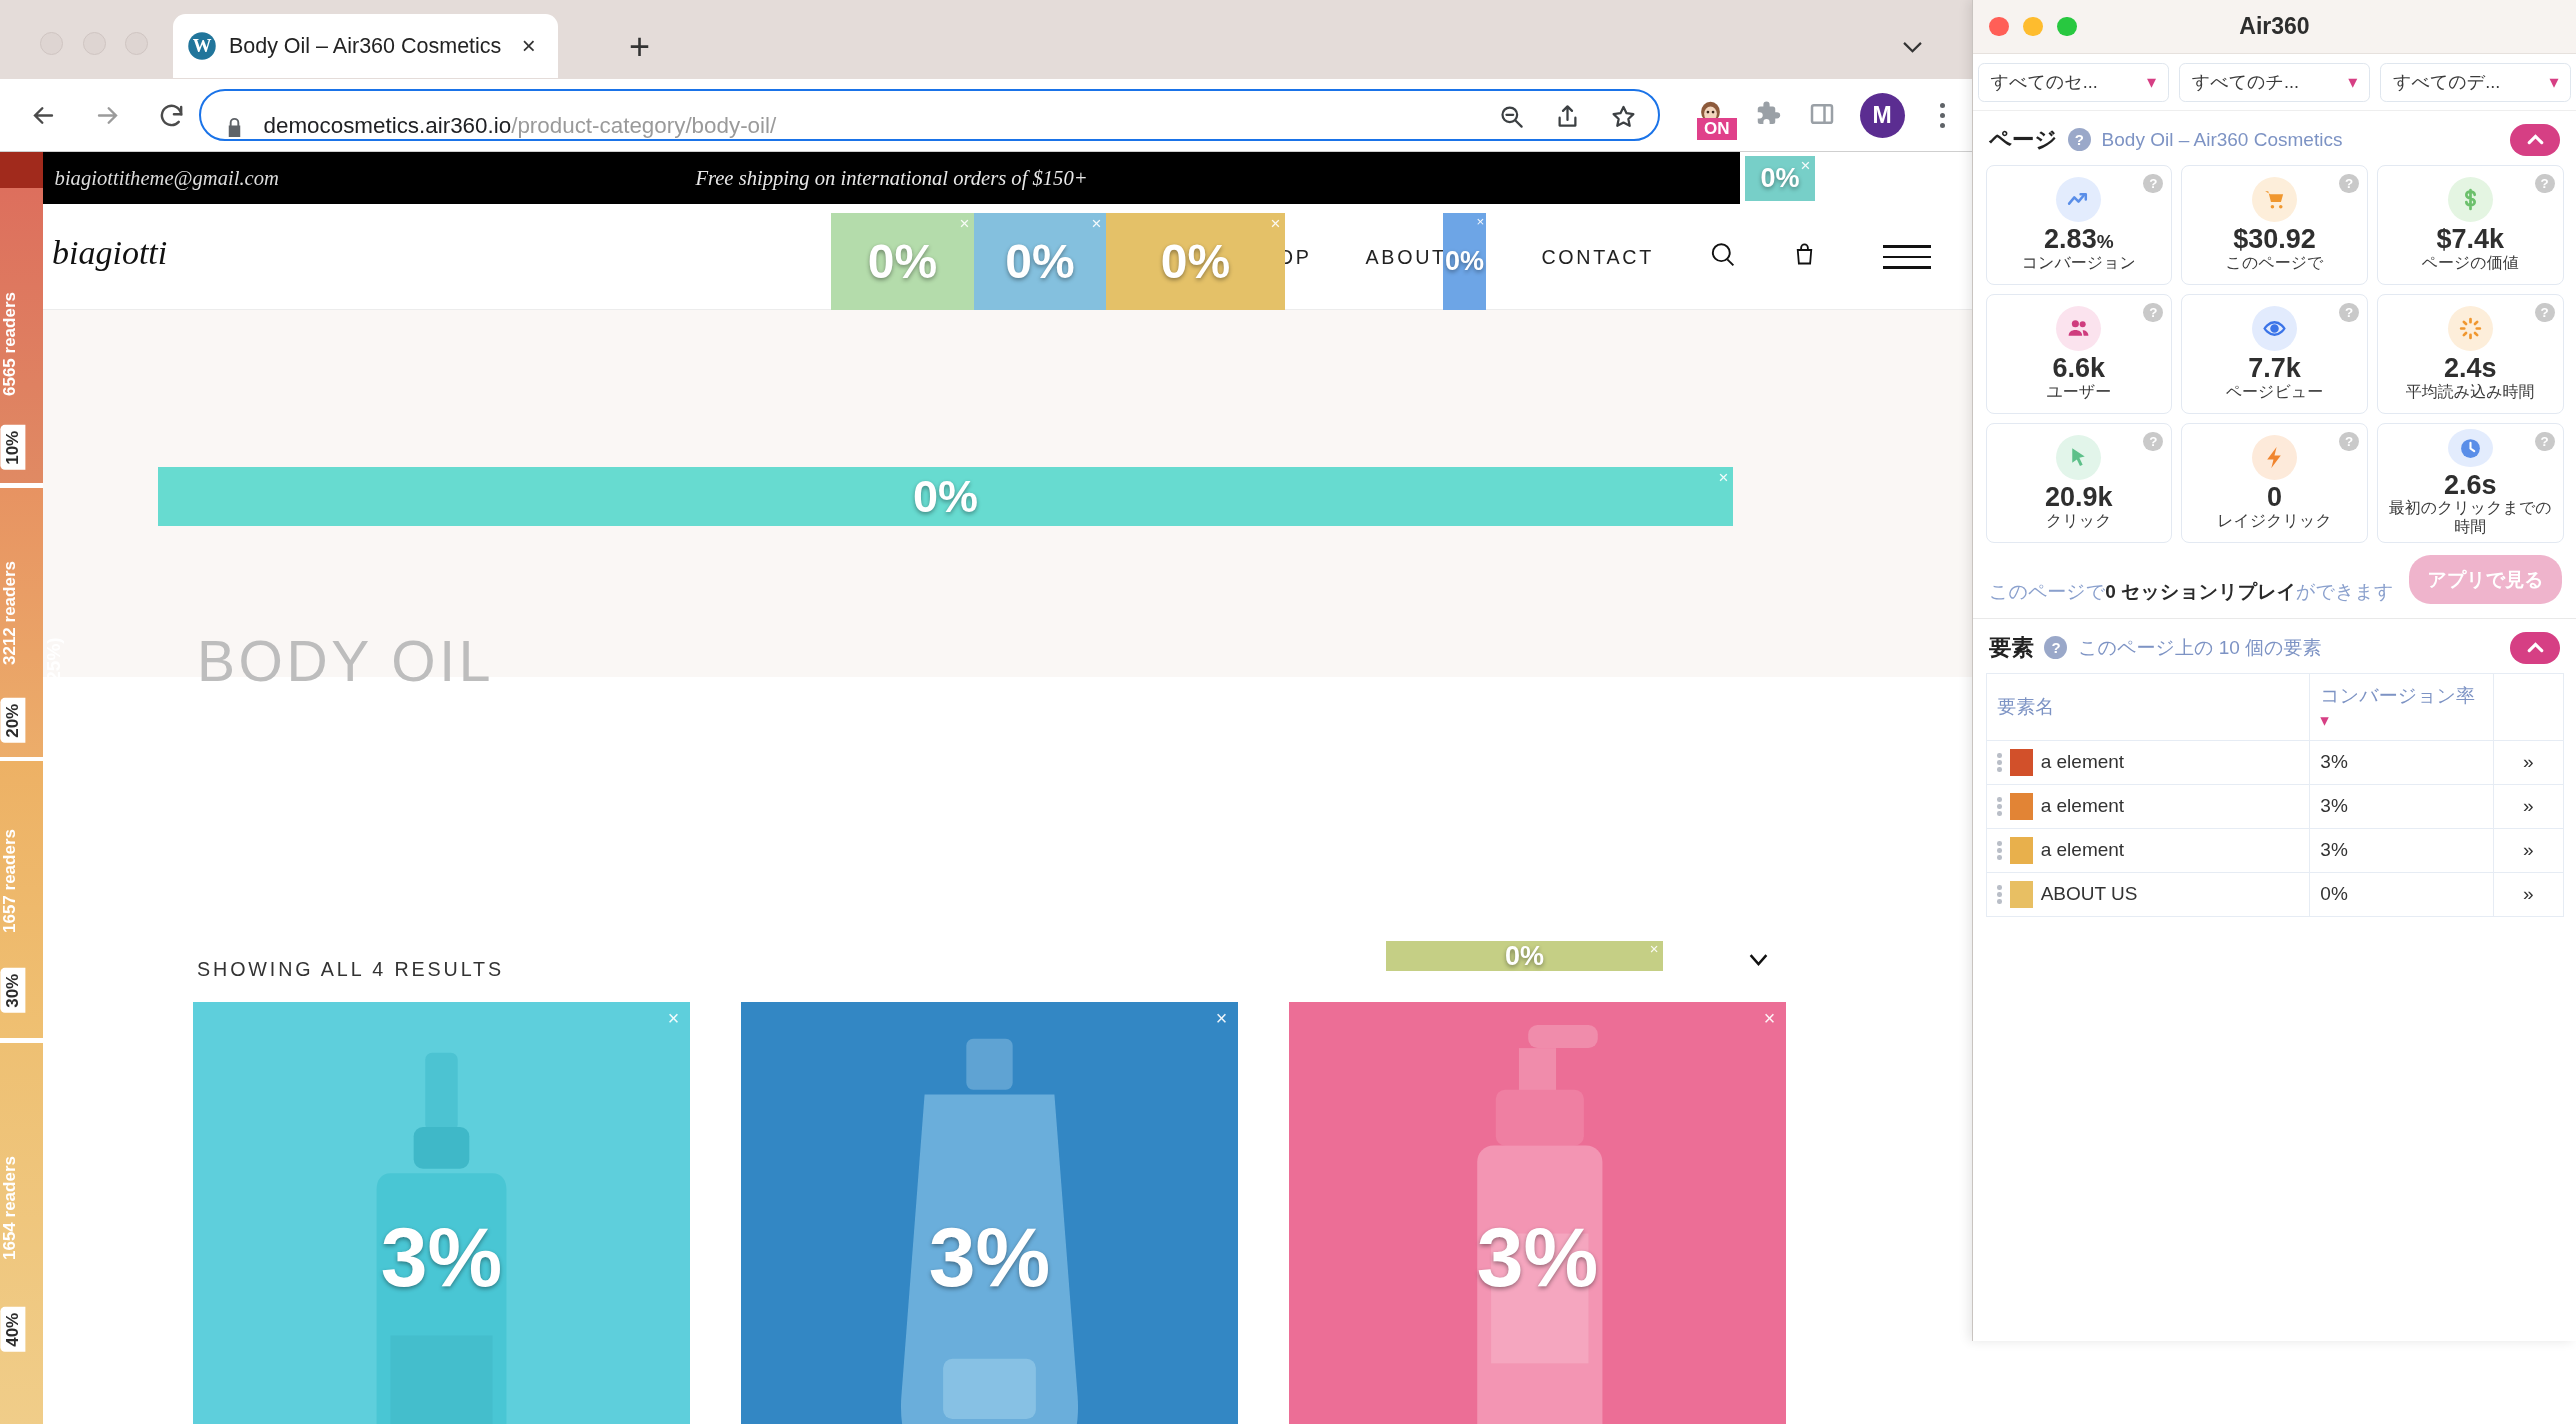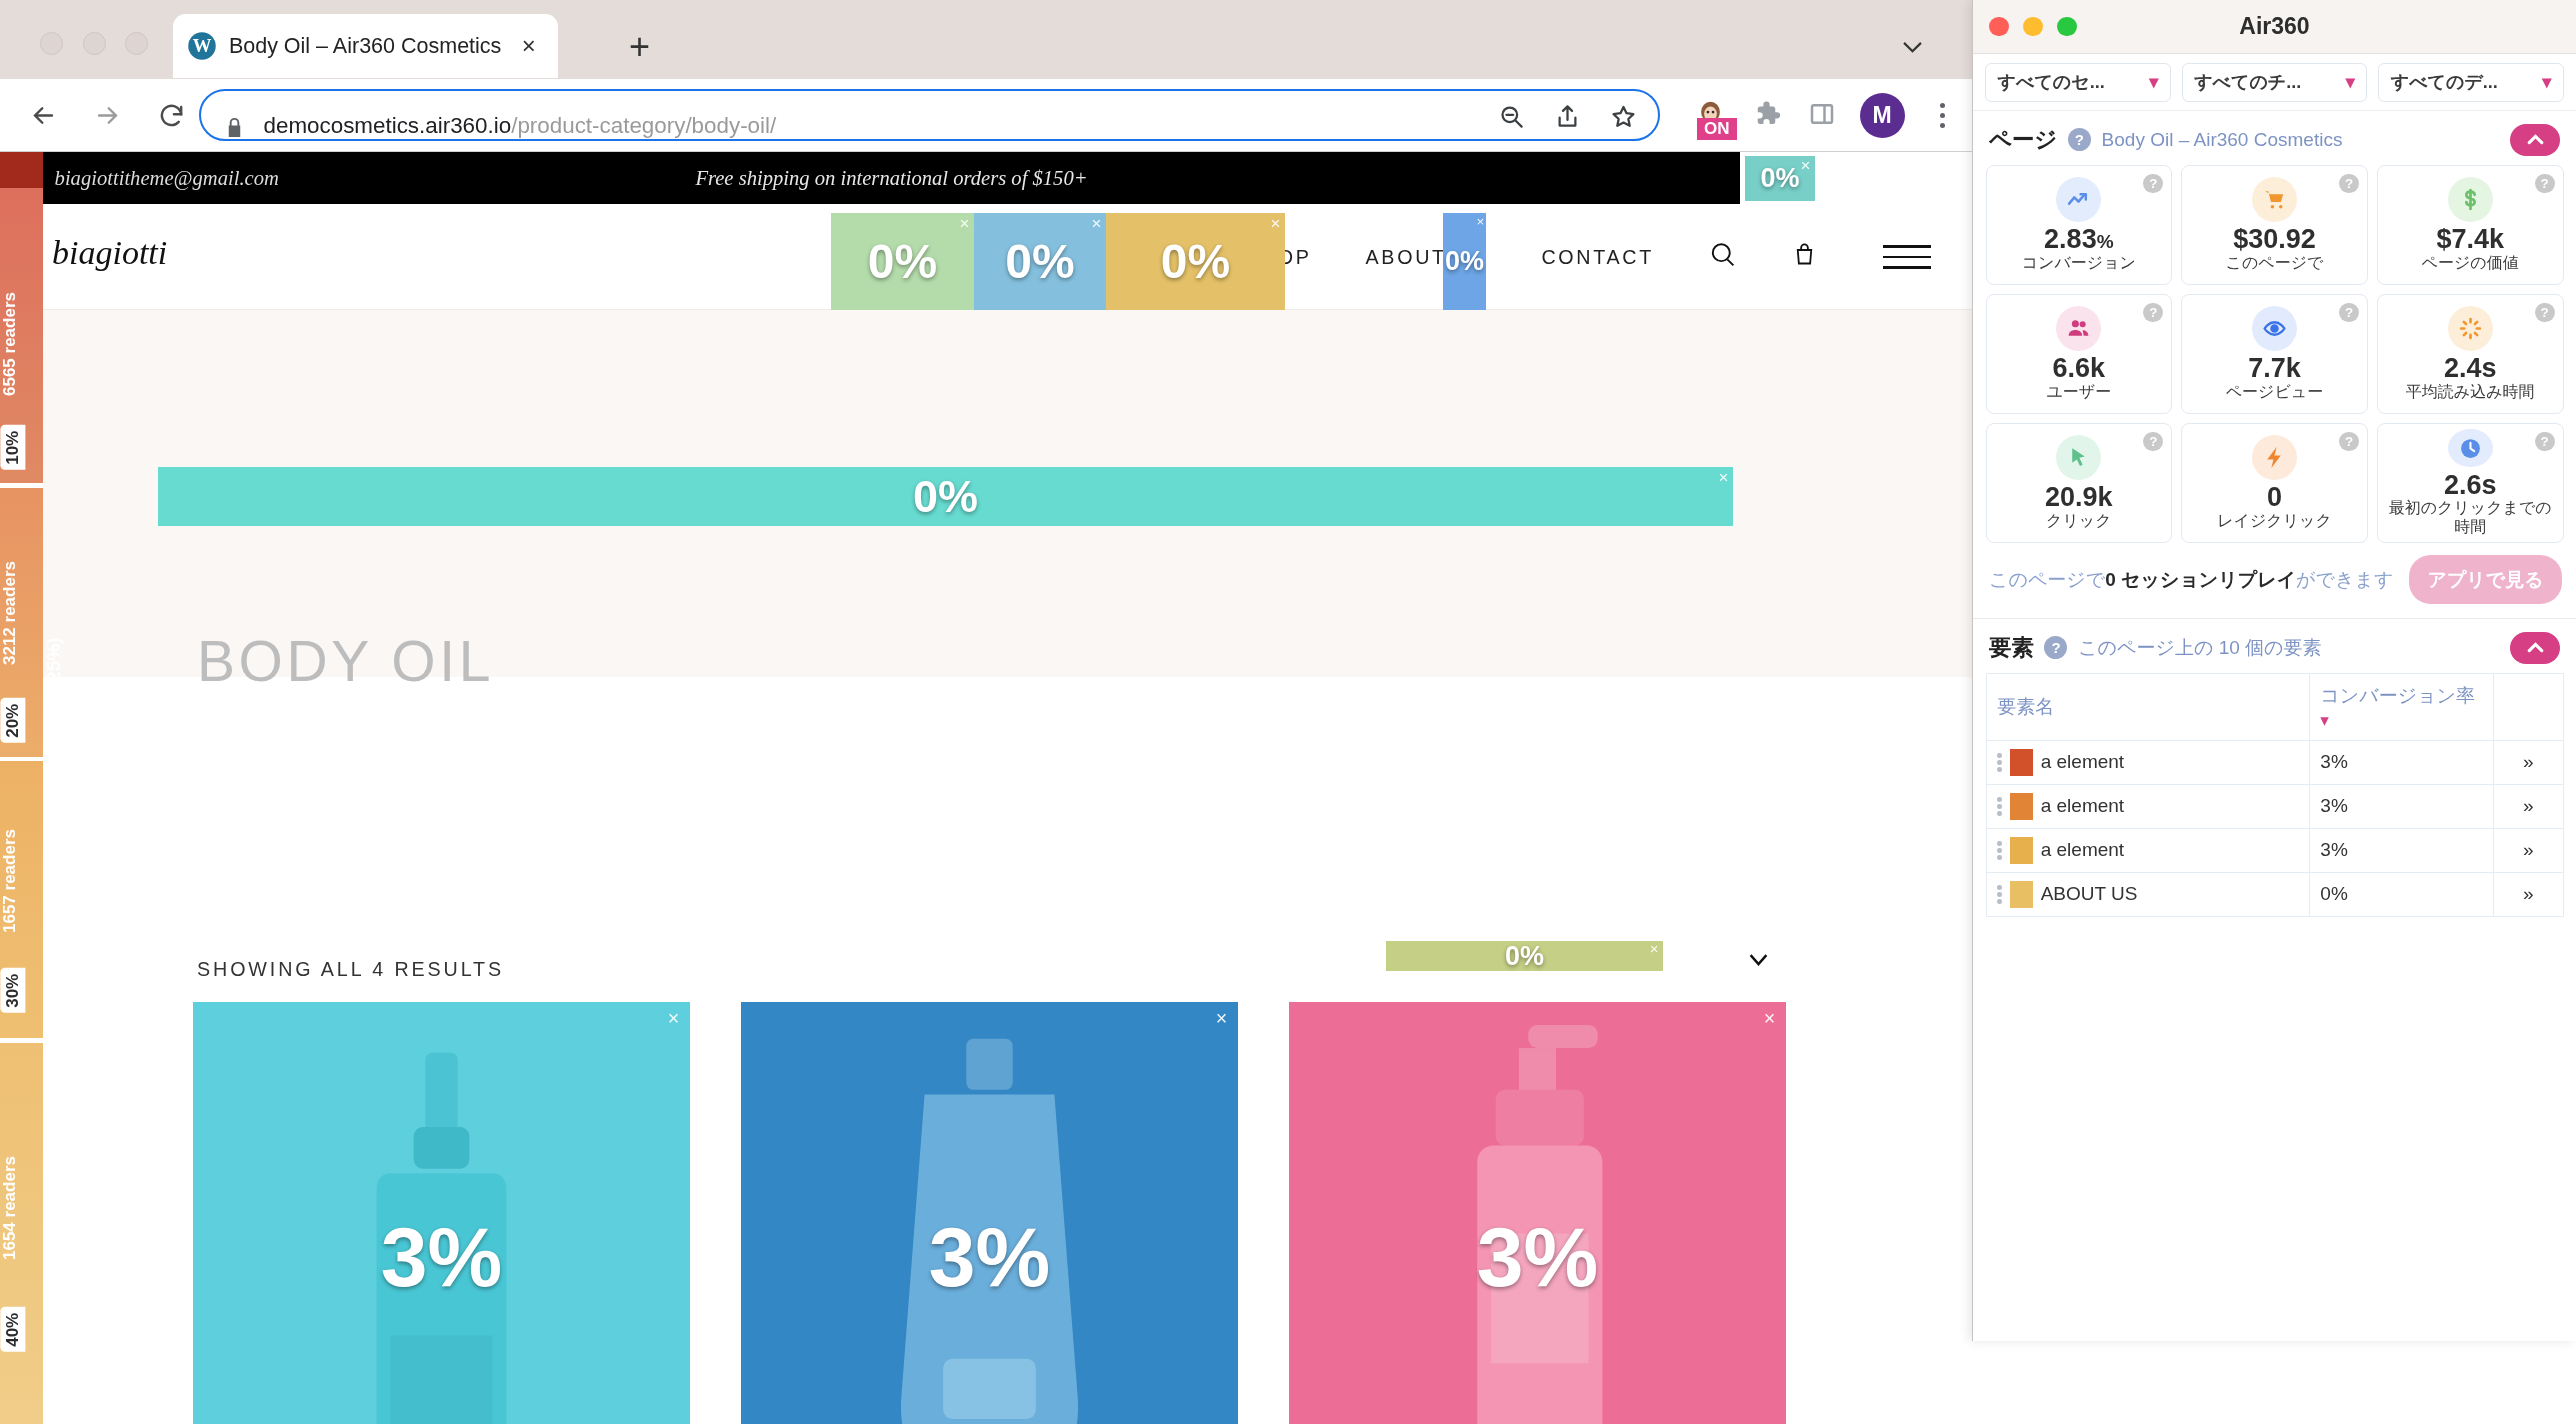--- a/index.html
+++ b/index.html
@@ -208,21 +208,21 @@
     max-width: 235px; margin: 0 auto;
   }
   .av-mh {
     width: 47px; height: 47px; border-radius: 50%; background: #cf3d7e;
     color: #fff; font-size: 20.6px; font-weight: 700;
     display: flex; align-items: center; justify-content: center; flex: 0 0 47px;
   }
 
   .pnl-filters {
     height: 57px; background: #fff; display: flex; align-items: center;
-    padding: 0 12px; gap: 10.7px; border-bottom: 0.9px solid #eee; font-weight: bold;
+    padding: 0 5px; gap: 10.7px; border-bottom: 0.9px solid #eee;
   }
   .filt {
     flex: 1; height: 39px; border: 0.9px solid #dfe6ee; border-radius: 6.3px;
     background: #fff; display: flex; align-items: center; justify-content: space-between;
     padding: 0 11.6px; font-size: 18px; color: #3b3b3b; white-space: nowrap; overflow: hidden;
   }
   .filt .cv { color: #d63f84; font-size: 18px; margin-left: 5.4px; }
 
   .pnl-body { flex: 1; overflow: hidden; background: #fff; position: relative; }
 
@@ -252,21 +252,21 @@
   .card .qmark { position: absolute; right: 8px; top: 8px; width: 19.7px; height: 19.7px; font-size: 13.4px; flex: none; }
   .card-ico {
     width: 45px; height: 45px; border-radius: 50%;
     display: flex; align-items: center; justify-content: center; margin-bottom: 3.6px;
   }
   .card-val { font-size: 27px; font-weight: 700; color: #2f2f2f; line-height: 1.05; }
   .card-val small { font-size: 19px; font-weight: 700; }
   .card-lbl { font-size: 16px; color: #3a3a3a; text-align: center; line-height: 1.15; font-weight: 500; }
 
   .replay-row {
-    display: flex; align-items: center; padding: 12.5px 14.3px 14.3px 16px; gap: 9px;
+    display: flex; align-items: flex-end; padding: 12.5px 14.3px 14.3px 16px; gap: 9px;
     border-bottom: 0.9px solid #e9e9e9;
   }
   .replay-txt { flex: 1; font-size: 19px; color: #8aa0cd; line-height: 1.25; }
   .replay-txt b { color: #2a2a2a; font-weight: 700; }
   .replay-btn {
     background: #efb4cc; color: #fff; font-size: 19px; font-weight: 700;
     border-radius: 21.5px; padding: 11.6px 18px; white-space: nowrap;
   }
 
   .tbl { width: 100%; border-collapse: collapse; table-layout: fixed; }

